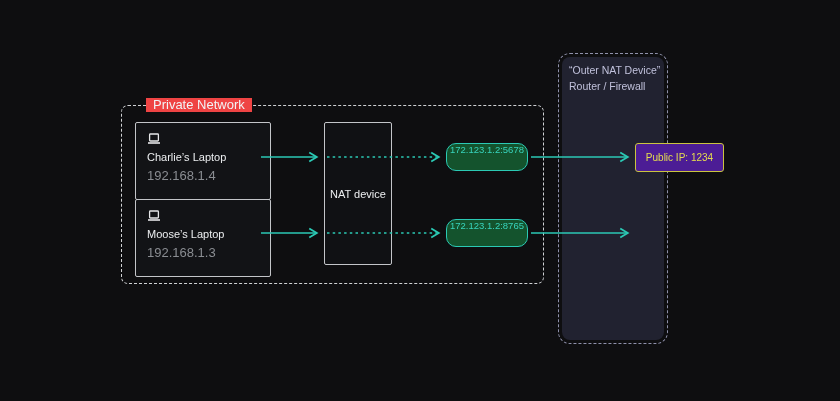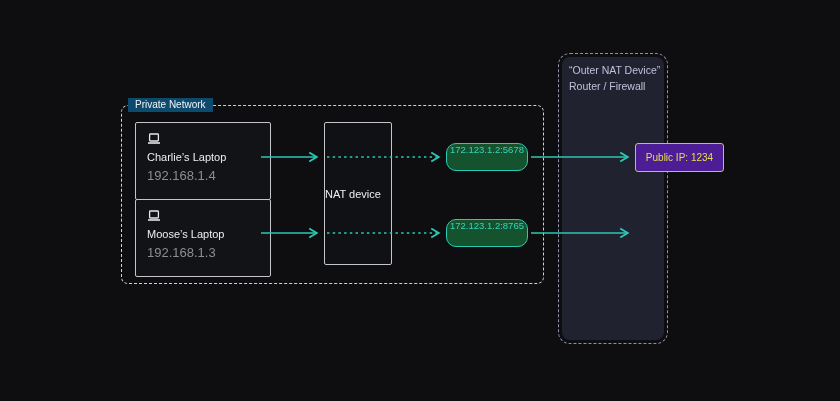--- a/index.html
+++ b/index.html
@@ -18,25 +18,25 @@
   
   .pn-box {
     position: absolute;
     left: 121px; top: 105px;
     width: 421px; height: 177px;
     border: 1px dashed #cfd1d4;
     border-radius: 7px;
   }
   .pn-label {
     position: absolute;
-    left: 128px; top: 98px;
+    left: 146px; top: 98px;
     padding: 0 7px;
-    background: #0c4a6e;
+    background: #ef4444;
     color: #f2f3f5;
-    font-size: 10px;
+    font-size: 13px;
     line-height: 14px;
     white-space: nowrap;
   }
   
   .device-box {
     position: absolute;
     left: 135px;
     width: 123px; height: 64px;
     background: #121316;
     border: 1px solid #c3c5c9;
@@ -63,20 +63,21 @@
   
   .nat-box {
     position: absolute;
     left: 324px; top: 122px;
     width: 66px; height: 141px;
     background: #101114;
     border: 1px solid #c3c5c9;
     border-radius: 2px;
     display: flex;
     align-items: center;
+    justify-content: center;
   }
   .nat-label {
     color: #eceef0;
     font-size: 11px;
     white-space: nowrap;
   }
   
   .teal-box {
     position: absolute;
     left: 446px;

